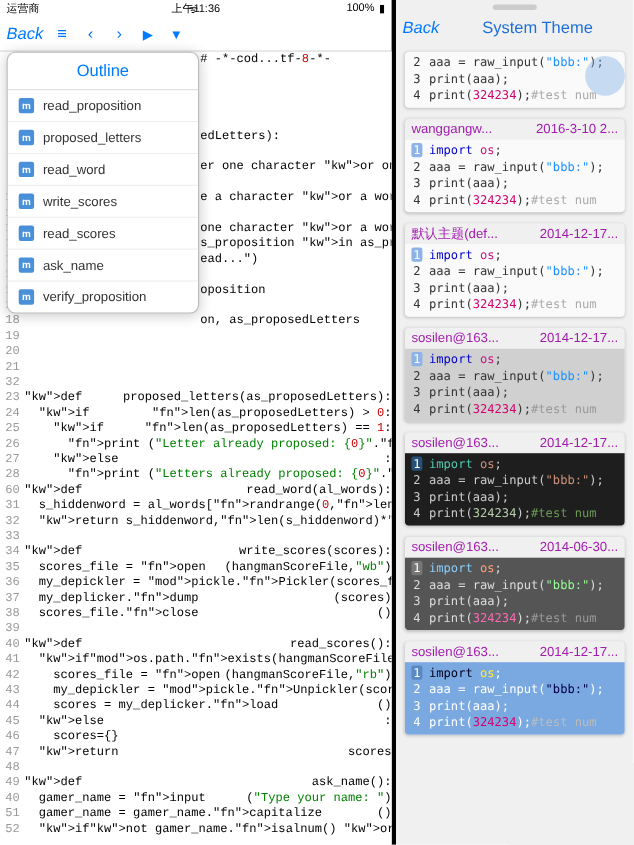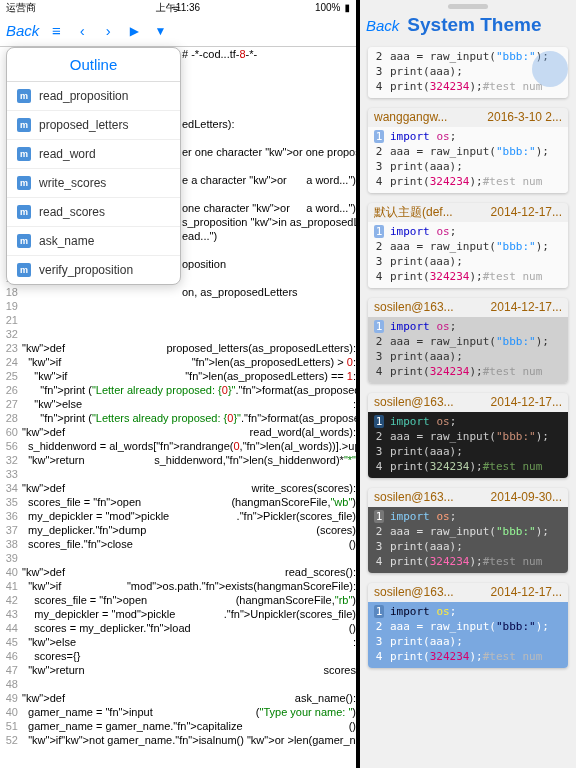--- a/index.html
+++ b/index.html
@@ -9,27 +9,27 @@
 .right-pane { flex: 1; background: #f0f0f0; display: flex; flex-direction: column; }
 
 
 .status-bar { height: 15px; font-size: 10px; display: flex; justify-content: space-between; align-items: center; padding: 0 6px; color: #000; }
 .status-bar .center { position: absolute; left: 50%; transform: translateX(-50%); }
 .status-bar .right { display: flex; gap: 4px; align-items: center; }
 
 
 .toolbar { height: 32px; border-bottom: 1px solid #ccc; display: flex; align-items: center; padding: 0 6px; gap: 8px; color: #007aff; font-size: 15px; }
 .toolbar .back { font-weight: 400; font-style: italic; }
-.toolbar .title { flex: 1; color: #1e6fd9; font-size: 19px; font-weight: bold; }
+.toolbar .title { flex: 1; text-align: center; color: #1e6fd9; font-size: 15px; }
 .toolbar .filename { flex: 1; text-align: center; color: #007aff; }
 .toolbar .icon { width: 18px; text-align: center; }
 .tri { font-size: 12px; }
 
 
-.code-area { flex: 1; overflow: hidden; font-family: Liberation Sans, sans-serif; font-size: 11px; line-height: 14px; position: relative; background: #fff; }
+.code-area { flex: 1; overflow: hidden; font-family: Liberation Mono, monospace; font-size: 11px; line-height: 14px; position: relative; background: #fff; }
 .code-line { display: flex; white-space: pre; }
 .gutter { width: 22px; text-align: right; padding-right: 4px; color: #999; flex-shrink: 0; }
 .code { flex: 1; }
 
 
 .kw { color: #0000c0; }
 .str { color: #008000; }
 .num { color: #c00; }
 
 
@@ -38,21 +38,21 @@
 .outline-item { display: flex; align-items: center; padding: 7px 10px; border-bottom: 1px solid #eee; font-size: 12px; color: #333; }
 .outline-item:last-child { border-bottom: none; }
 .outline-badge { width: 14px; height: 14px; background: #4a90d9; color: #fff; font-size: 9px; font-weight: bold; border-radius: 2px; display: flex; align-items: center; justify-content: center; margin-right: 8px; }
 
 
 .pill { width: 40px; height: 5px; background: #ccc; border-radius: 3px; margin: 4px auto 0; }
 
 
 .theme-list { flex: 1; overflow: hidden; padding: 0 4px; }
 .theme-card { margin: 6px 4px 10px; border-radius: 4px; overflow: hidden; font-family: Menlo, Consolas, monospace; font-size: 11px; line-height: 15px; box-shadow: 0 1px 3px rgba(0,0,0,0.2); }
-.theme-header { font-family: -apple-system, Arial, sans-serif; font-size: 12px; color: #a16207; padding: 2px 6px; display: flex; justify-content: space-between; background: transparent; }
+.theme-header { font-family: -apple-system, Arial, sans-serif; font-size: 12px; color: #a21caf; padding: 2px 6px; display: flex; justify-content: space-between; background: transparent; }
 .theme-body { padding: 2px 4px 4px; }
 .theme-line { display: flex; }
 .theme-gutter { width: 14px; text-align: center; margin-right: 4px; }
 .line-hl { background: #8db3e8; color: #fff; border-radius: 2px; padding: 0 2px; }
 
 
 .t-light { background: #fafafa; color: #333; }
 .t-light .kw { color: #00c; } .t-light .mod2 { color: #c71585; } .t-light .str3 { color: #1e90ff; } .t-light .num2 { color: #d6006c; } .t-light .cmt2 { color: #aaa; }
 
 .t-sel { background: #d0d0d0; color: #333; }
@@ -109,30 +109,31 @@
         <div class="code-line"><span class="gutter">10</span><span class="code" style="padding-left:160px">e a character <span class="&lt;span">"kw"</span>&gt;or</span> a word...")</div>
         <div class="code-line"><span class="gutter">11</span><span class="code" style="padding-left:160px"></span></div>
         <div class="code-line"><span class="gutter">12</span><span class="code" style="padding-left:160px">one character <span class="&lt;span">"kw"</span>&gt;or</span> a word...")</div>
         <div class="code-line"><span class="gutter">13</span><span class="code" style="padding-left:160px">s_proposition <span class="&lt;span">"kw"</span>&gt;in</span> as_proposedLetters:</div>
         <div class="code-line"><span class="gutter">14</span><span class="code" style="padding-left:160px">ead...")</span></div>
         <div class="code-line"><span class="gutter">15</span><span class="code" style="padding-left:160px"></span></div>
         <div class="code-line"><span class="gutter">16</span><span class="code" style="padding-left:160px">oposition</span></div>
         <div class="code-line"><span class="gutter">17</span><span class="code" style="padding-left:160px"></span></div>
         <div class="code-line"><span class="gutter">18</span><span class="code" style="padding-left:160px">on, as_proposedLetters</span></div>
         <div class="code-line"><span class="gutter">19</span><span class="code"></span></div>
+        <div class="code-line"><span class="gutter">20</span><span class="code"></span></div>
         <div class="code-line"><span class="gutter">21</span><span class="code"></span></div>
         <div class="code-line"><span class="gutter">32</span><span class="code"></span></div>
         <div class="code-line"><span class="gutter">23</span><span class="code"><span class="&lt;span">"kw"</span>&gt;def</span> proposed_letters(as_proposedLetters):</div>
         <div class="code-line"><span class="gutter">24</span><span class="code">  <span class="&lt;span">"kw"</span>&gt;if</span> <span class="&lt;span">"fn"</span>&gt;len(as_proposedLetters) &gt; <span class="num">0</span>:</div>
         <div class="code-line"><span class="gutter">25</span><span class="code">    <span class="&lt;span">"kw"</span>&gt;if</span> <span class="&lt;span">"fn"</span>&gt;len(as_proposedLetters) == <span class="num">1</span>:</div>
         <div class="code-line"><span class="gutter">26</span><span class="code">      <span class="&lt;span">"fn"</span>&gt;print</span> (<span class="str">"Letter already proposed: {<span class="num">0</span>}"</span>.<span class="&lt;span">"fn"</span>&gt;format(as_proposedLetters))</div>
         <div class="code-line"><span class="gutter">27</span><span class="code">    <span class="&lt;span">"kw"</span>&gt;else</span>:</div>
         <div class="code-line"><span class="gutter">28</span><span class="code">      <span class="&lt;span">"fn"</span>&gt;print</span> (<span class="str">"Letters already proposed: {<span class="num">0</span>}"</span>.<span class="&lt;span">"fn"</span>&gt;format(as_proposedLetters))</div>
         <div class="code-line"><span class="gutter">60</span><span class="code"><span class="&lt;span">"kw"</span>&gt;def</span> read_word(al_words):</div>
-        <div class="code-line"><span class="gutter">56</span><span class="code">  s_hiddenword = al_words[<span class="&lt;span">"fn"</span>&gt;randrange</span>(<span class="num">0</span>,<span class="&lt;span">"fn"</span>&gt;len(al_words))].&gt;upper()</div>
+        <div class="code-line"><span class="gutter">31</span><span class="code">  s_hiddenword = al_words[<span class="&lt;span">"fn"</span>&gt;randrange</span>(<span class="num">0</span>,<span class="&lt;span">"fn"</span>&gt;len(al_words))].&gt;upper()</div>
         <div class="code-line"><span class="gutter">32</span><span class="code">  <span class="&lt;span">"kw"</span>&gt;return</span> s_hiddenword,<span class="&lt;span">"fn"</span>&gt;len(s_hiddenword)*<span class="str">"*"</span></div>
         <div class="code-line"><span class="gutter">33</span><span class="code"></span></div>
         <div class="code-line"><span class="gutter">34</span><span class="code"><span class="&lt;span">"kw"</span>&gt;def</span> write_scores(scores):</div>
         <div class="code-line"><span class="gutter">35</span><span class="code">  scores_file = <span class="&lt;span">"fn"</span>&gt;open</span>(hangmanScoreFile,<span class="str">"wb"</span>)</div>
         <div class="code-line"><span class="gutter">36</span><span class="code">  my_depickler = <span class="&lt;span">"mod"</span>&gt;pickle</span>.<span class="&lt;span">"fn"</span>&gt;Pickler(scores_file)</div>
         <div class="code-line"><span class="gutter">37</span><span class="code">  my_deplicker.<span class="&lt;span">"fn"</span>&gt;dump</span>(scores)</div>
         <div class="code-line"><span class="gutter">38</span><span class="code">  scores_file.<span class="&lt;span">"fn"</span>&gt;close</span>()</div>
         <div class="code-line"><span class="gutter">39</span><span class="code"></span></div>
         <div class="code-line"><span class="gutter">40</span><span class="code"><span class="&lt;span">"kw"</span>&gt;def</span> read_scores():</div>
         <div class="code-line"><span class="gutter">41</span><span class="code">  <span class="&lt;span">"kw"</span>&gt;if</span> <span class="&lt;span">"mod"</span>&gt;os.path.<span class="&lt;span">"fn"</span>&gt;exists(hangmanScoreFile):</div>
@@ -300,21 +301,21 @@
             </div>
             <div class="theme-line">
               <span class="theme-gutter">4</span>
               <span>print(<span class="num2">324234</span>);<span class="cmt2">#test num</span></span>
             </div>
           </div>
         </div>
         <div class="theme-card">
           <div class="theme-header">
             <span>sosilen@163...</span>
-            <span>2014-09-30...</span>
+            <span>2014-06-30...</span>
           </div>
           <div class="theme-body t-gray">
             <div class="theme-line">
               <span class="theme-gutter"><span class="line-hl">1</span></span>
               <span><span class="kw">import</span> <span class="mod2">os</span>;</span>
             </div>
             <div class="theme-line">
               <span class="theme-gutter">2</span>
               <span>aaa = raw_input(<span class="str3">"bbb:"</span>);</span>
             </div>

